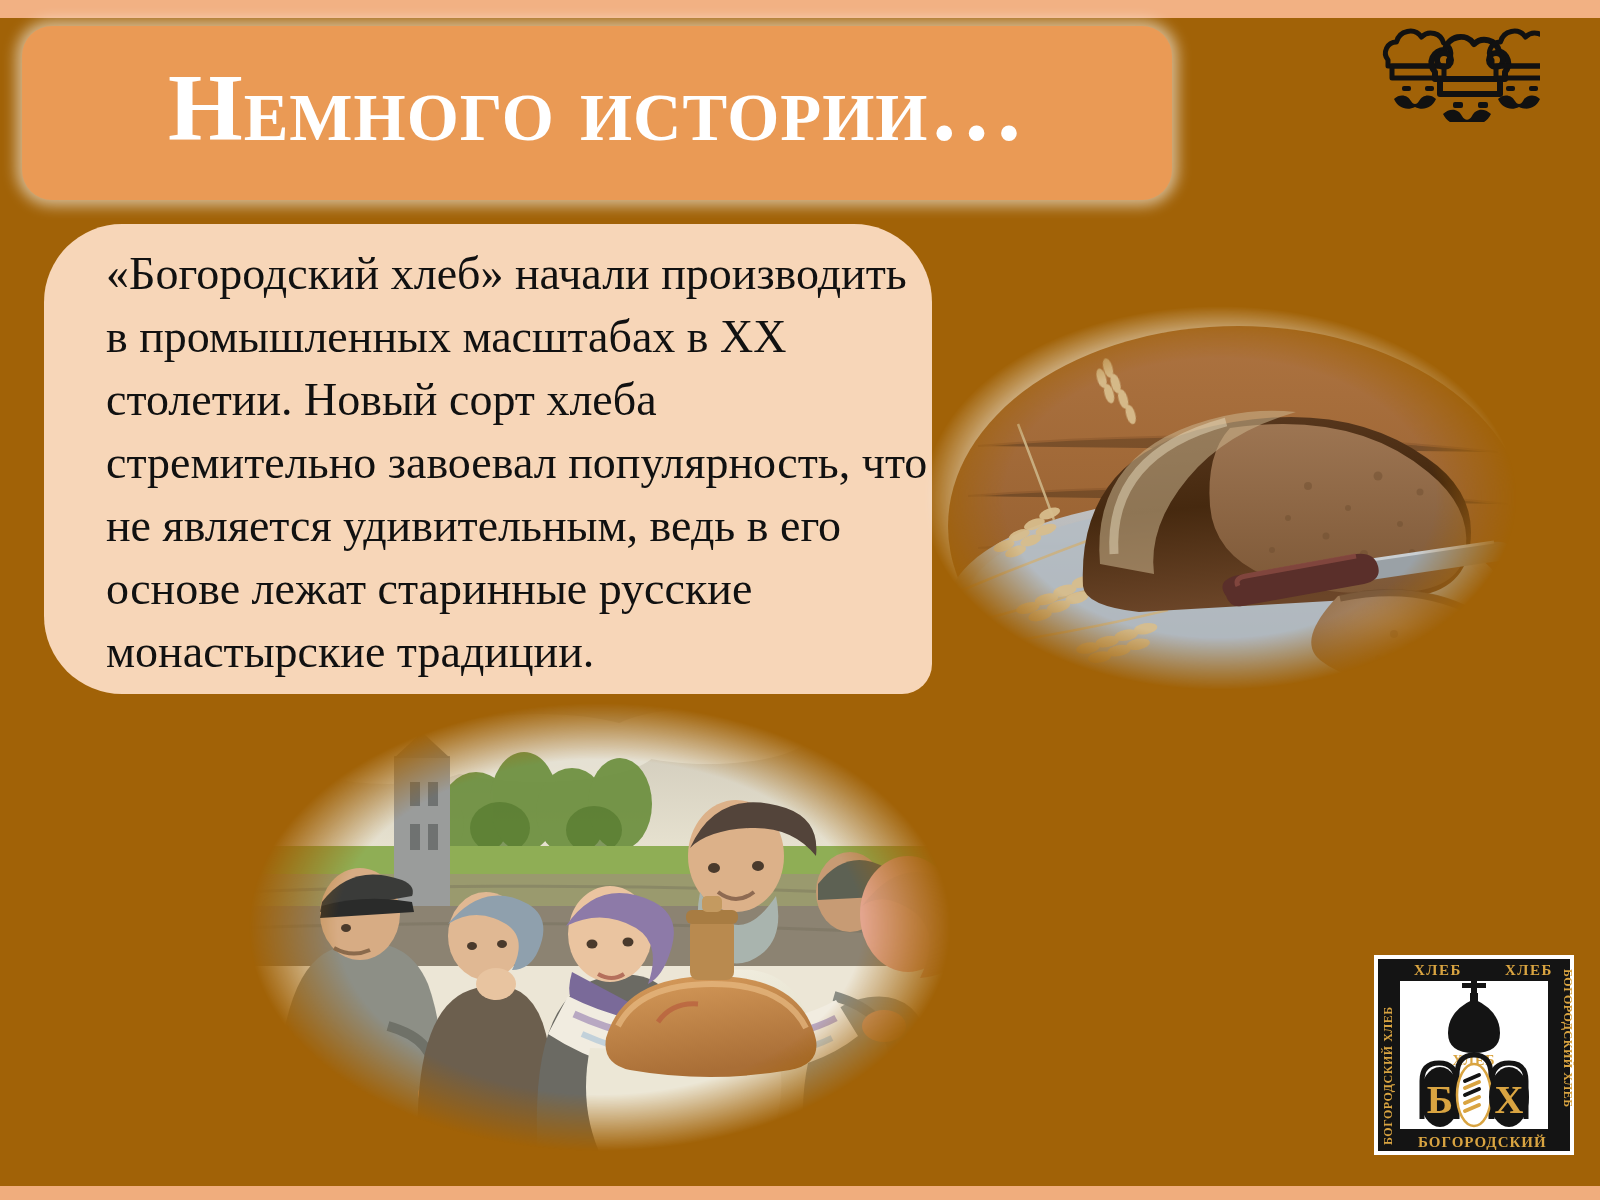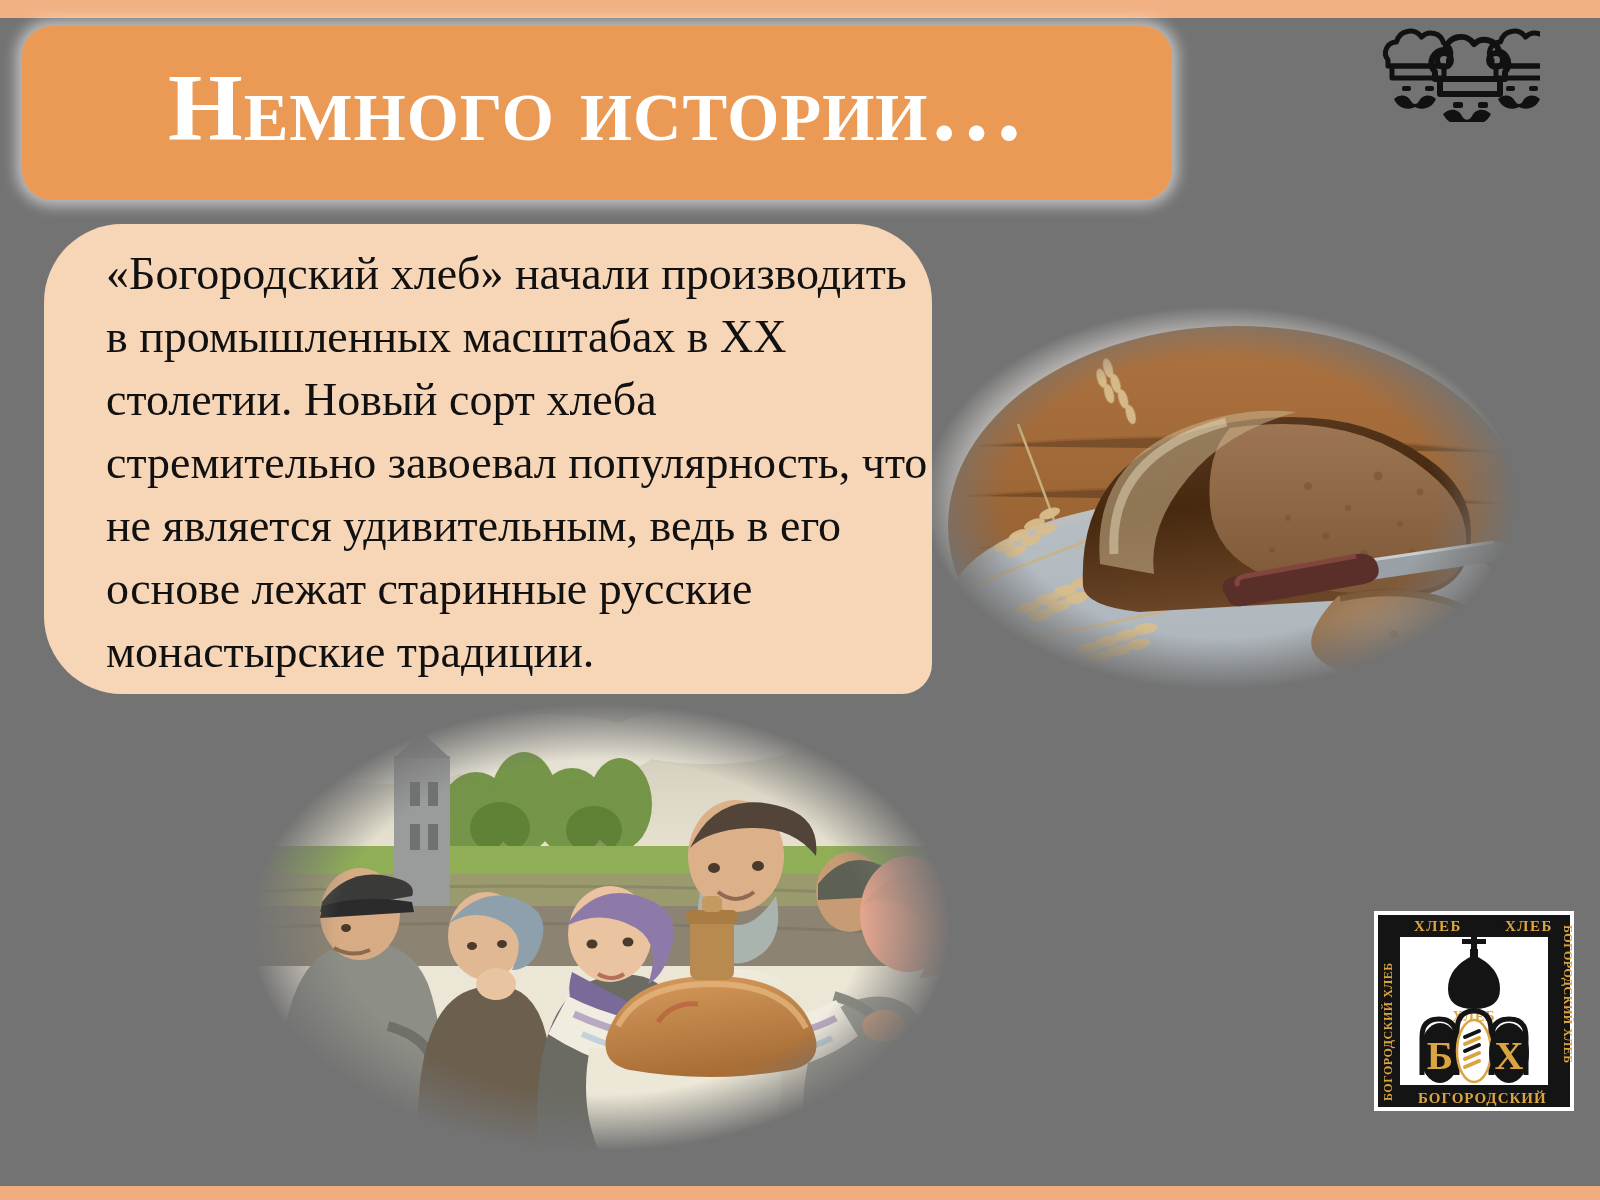--- a/index.html
+++ b/index.html
@@ -11,21 +11,21 @@
     width: 1600px;
     height: 1200px;
     overflow: hidden;
     font-family: "Liberation Serif", "DejaVu Serif", serif;
     position: relative;
   }
 
   .slide {
     position: absolute;
     inset: 0;
-    background: #737373;
+    background: #a16207;
   }
 
   
   .top-band {
     position: absolute;
     left: 0; top: 0;
     width: 1600px; height: 18px;
     background: #f2b183;
   }
   .bottom-band {
@@ -104,21 +104,21 @@
     border-radius: 50%;
     overflow: hidden;
     -webkit-mask-image: radial-gradient(ellipse 49% 49% at 50% 50%, #000 74%, rgba(0,0,0,0) 99%);
     mask-image: radial-gradient(ellipse 49% 49% at 50% 50%, #000 74%, rgba(0,0,0,0) 99%);
   }
   .painting svg { display: block; }
 
   
   .brand-logo {
     position: absolute;
-    left: 1374px; top: 911px;
+    left: 1374px; top: 955px;
     width: 200px; height: 200px;
   }
 </style>
 </head>
 <body>
 
 <div class="slide">
 
   <div class="top-band"></div>
 

